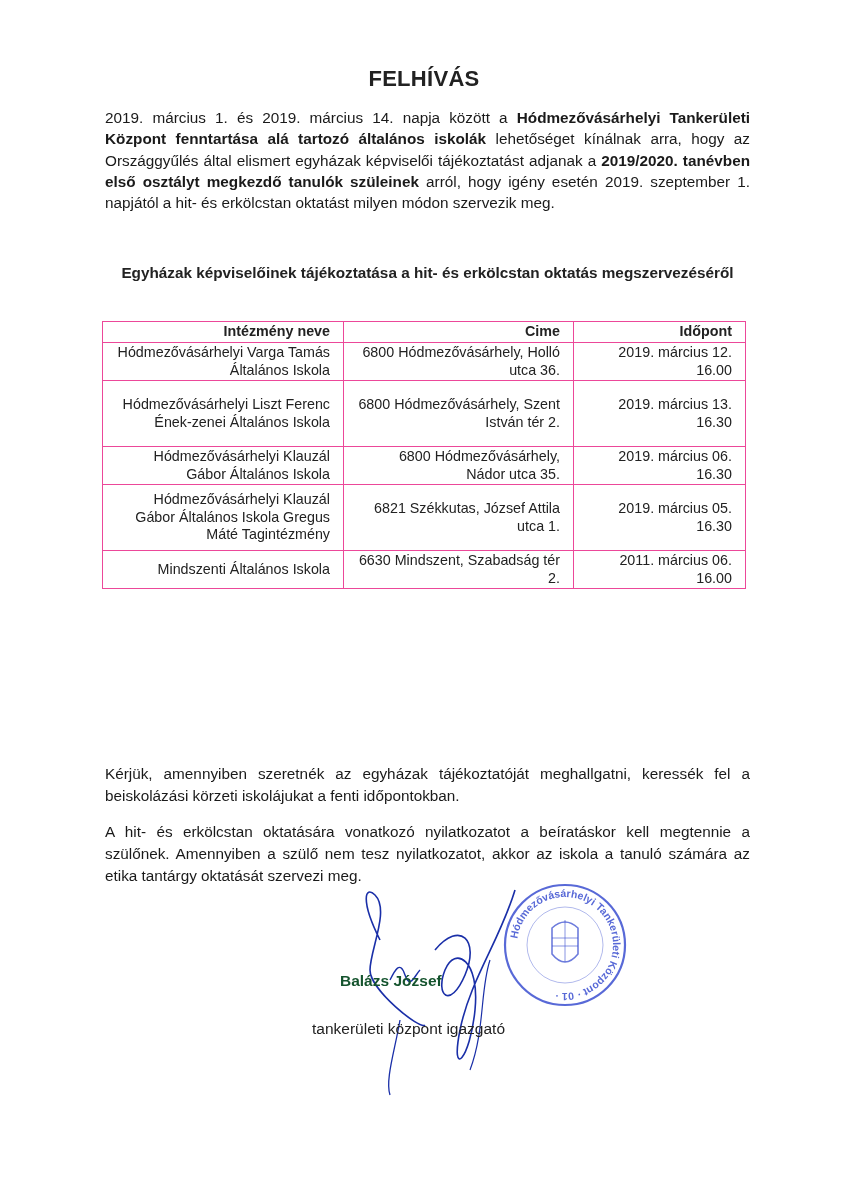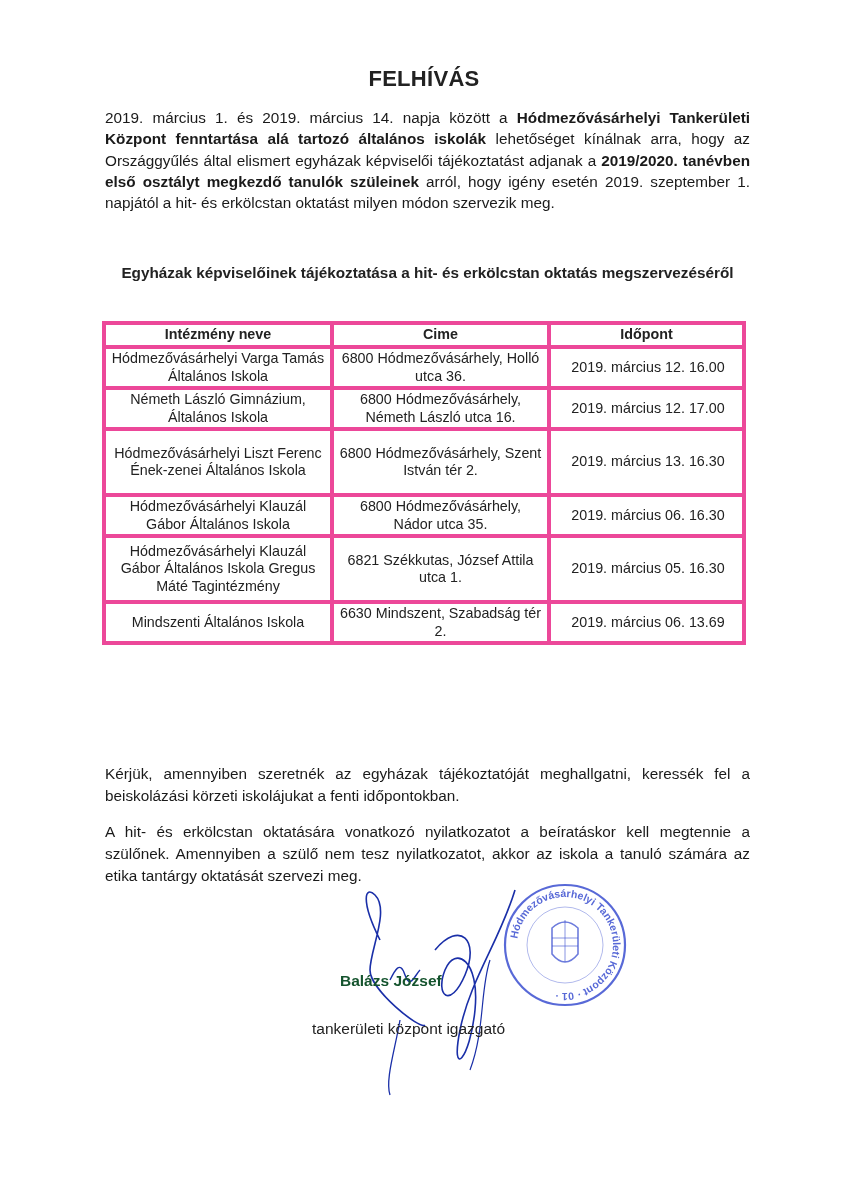--- a/index.html
+++ b/index.html
@@ -21,21 +21,21 @@
     .subtitle {
       position: absolute; left: 105px; width: 645px; top: 262px;
       text-align: center; font-weight: bold; font-size: 15.3px; line-height: 21px;
       color: #222;
     }
     table.sched {
       position: absolute; left: 102px; top: 321px; width: 644px;
       border-collapse: collapse; font-size: 14.3px; color: #222;
     }
     table.sched td, table.sched th {
-      border: 4px solid #ec4899; padding: 1px 5px; vertical-align: middle; text-align: center;
+      border: 1px solid #ec4899; padding: 1px 13px; vertical-align: middle; text-align: right;
       line-height: 17.5px;
     }
     table.sched th { font-weight: bold; height: 18px; }
     table.sched th:nth-child(1), table.sched td:nth-child(1) { width: 214px; }
     table.sched th:nth-child(2), table.sched td:nth-child(2) { width: 203px; }
     table.sched td:nth-child(3) { padding-left: 8px; }
     .r2 { height: 35px; }
     .r3 { height: 66px; }
     .r3b { height: 66px; }
     .r2b { height: 37px; }
@@ -74,44 +74,39 @@
         <th>Cime</th>
         <th>Időpont</th>
       </tr>
     </thead>
     <tbody>
       <tr class="r2">
         <td>Hódmezővásárhelyi Varga Tamás Általános Iskola</td>
         <td>6800 Hódmezővásárhely, Holló utca 36.</td>
         <td>2019. március 12. 16.00</td>
       </tr>
-      <tr class="r2">
-        <td>Németh László Gimnázium, Általános Iskola</td>
-        <td>6800 Hódmezővásárhely, Németh László utca 16.</td>
-        <td>2019. március 12. 17.00</td>
-      </tr>
       <tr class="r3">
         <td>Hódmezővásárhelyi Liszt Ferenc Ének-zenei Általános Iskola</td>
         <td>6800 Hódmezővásárhely, Szent István tér 2.</td>
         <td>2019. március 13. 16.30</td>
       </tr>
       <tr class="r2">
         <td>Hódmezővásárhelyi Klauzál Gábor Általános Iskola</td>
         <td>6800 Hódmezővásárhely, Nádor utca 35.</td>
         <td>2019. március 06. 16.30</td>
       </tr>
       <tr class="r3b">
         <td>Hódmezővásárhelyi Klauzál Gábor Általános Iskola Gregus Máté Tagintézmény</td>
         <td>6821 Székkutas, József Attila utca 1.</td>
         <td>2019. március 05. 16.30</td>
       </tr>
       <tr class="r2b">
         <td>Mindszenti Általános Iskola</td>
         <td>6630 Mindszent, Szabadság tér 2.</td>
-        <td>2019. március 06. 13.69</td>
+        <td>2011. március 06. 16.00</td>
       </tr>
     </tbody>
   </table>
 
   <div class="para p2">A hit- és erkölcstan oktatására vonatkozó nyilatkozatot a beíratáskor kell megtennie a szülőnek. Amennyiben a szülő nem tesz nyilatkozatot, akkor az iskola a tanuló számára az etika tantárgy oktatását szervezi meg.</div>
   <div class="para p1">Kérjük, amennyiben szeretnék az egyházak tájékoztatóját meghallgatni, keressék fel a beiskolázási körzeti iskolájukat a fenti időpontokban.</div>
 
   <svg class="stamp" viewBox="0 0 130 130">
     <defs>
       <path id="stampArc" d="M 65,65 m -48,0 a 48,48 0 1,1 96,0 a 48,48 0 1,1 -96,0"></path>

